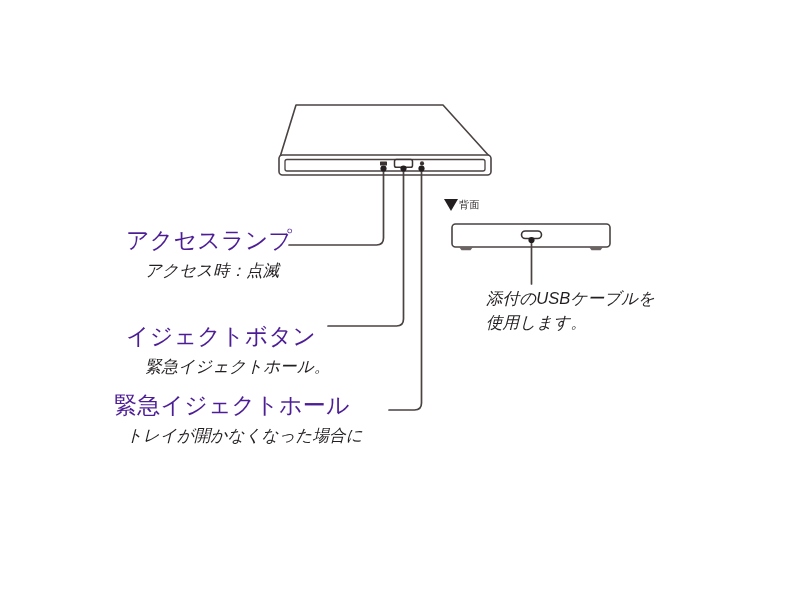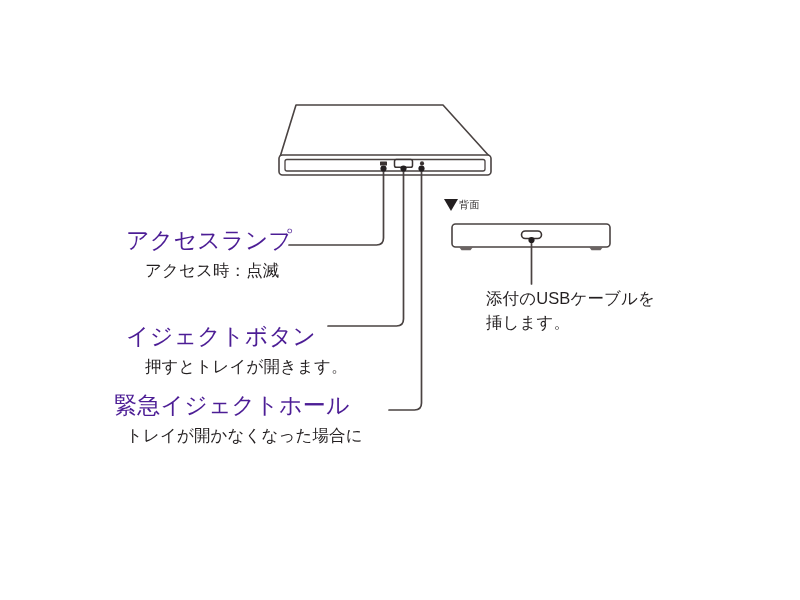--- a/index.html
+++ b/index.html
@@ -42,20 +42,21 @@
     white-space: nowrap;
     font-weight: 400;
     letter-spacing: 0.2px;
   }
   .callout-desc {
     color: #231f20;
     font-size: 16.5px;
     line-height: 1.45;
     white-space: nowrap;
     letter-spacing: 0.1px;
+    font-style: italic;
   }
   .callout-desc .desc-line {
     display: block;
   }
 
   #callout-access-lamp      { left: 126px; top: 228px; }
   #callout-access-lamp .callout-desc      { margin-top: 7px; margin-left: 19px; }
 
   #callout-eject-button     { left: 126px; top: 324px; }
   #callout-eject-button .callout-desc     { margin-top: 7px; margin-left: 19px; }
@@ -150,31 +151,31 @@
   <div class="callout" id="callout-access-lamp">
     <div class="callout-title">アクセスランプ</div>
     <div class="callout-desc">
       <span class="desc-line">アクセス時：点滅</span>
     </div>
   </div>
 
   <div class="callout" id="callout-eject-button">
     <div class="callout-title">イジェクトボタン</div>
     <div class="callout-desc">
-      <span class="desc-line">押すとトレイが開きます。</span>
+      <span class="desc-line">緊急イジェクトホール。</span>
     </div>
   </div>
 
   <div class="callout" id="callout-emergency-hole">
     <div class="callout-title">緊急イジェクトホール</div>
     <div class="callout-desc">
       <span class="desc-line">トレイが開かなくなった場合に</span>
     </div>
   </div>
 
   <div class="callout" id="callout-usb-port">
     <div class="callout-desc">
       <span class="desc-line">添付のUSBケーブルを</span>
-      <span class="desc-line">挿します。</span>
+      <span class="desc-line">使用します。</span>
     </div>
   </div>
 
 </div>
 
 </body></html>

